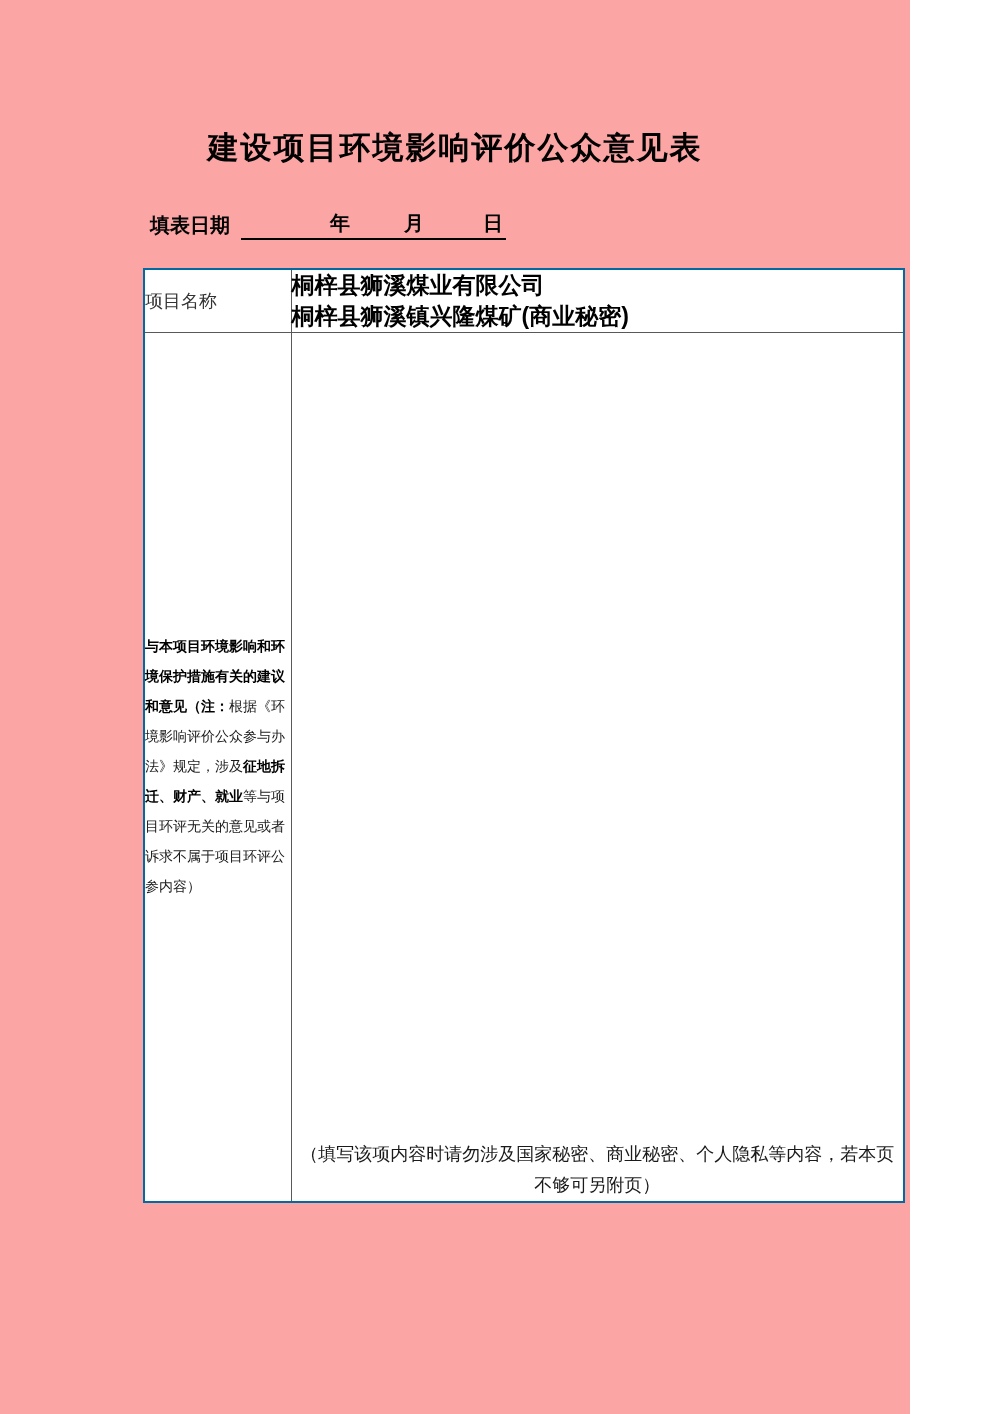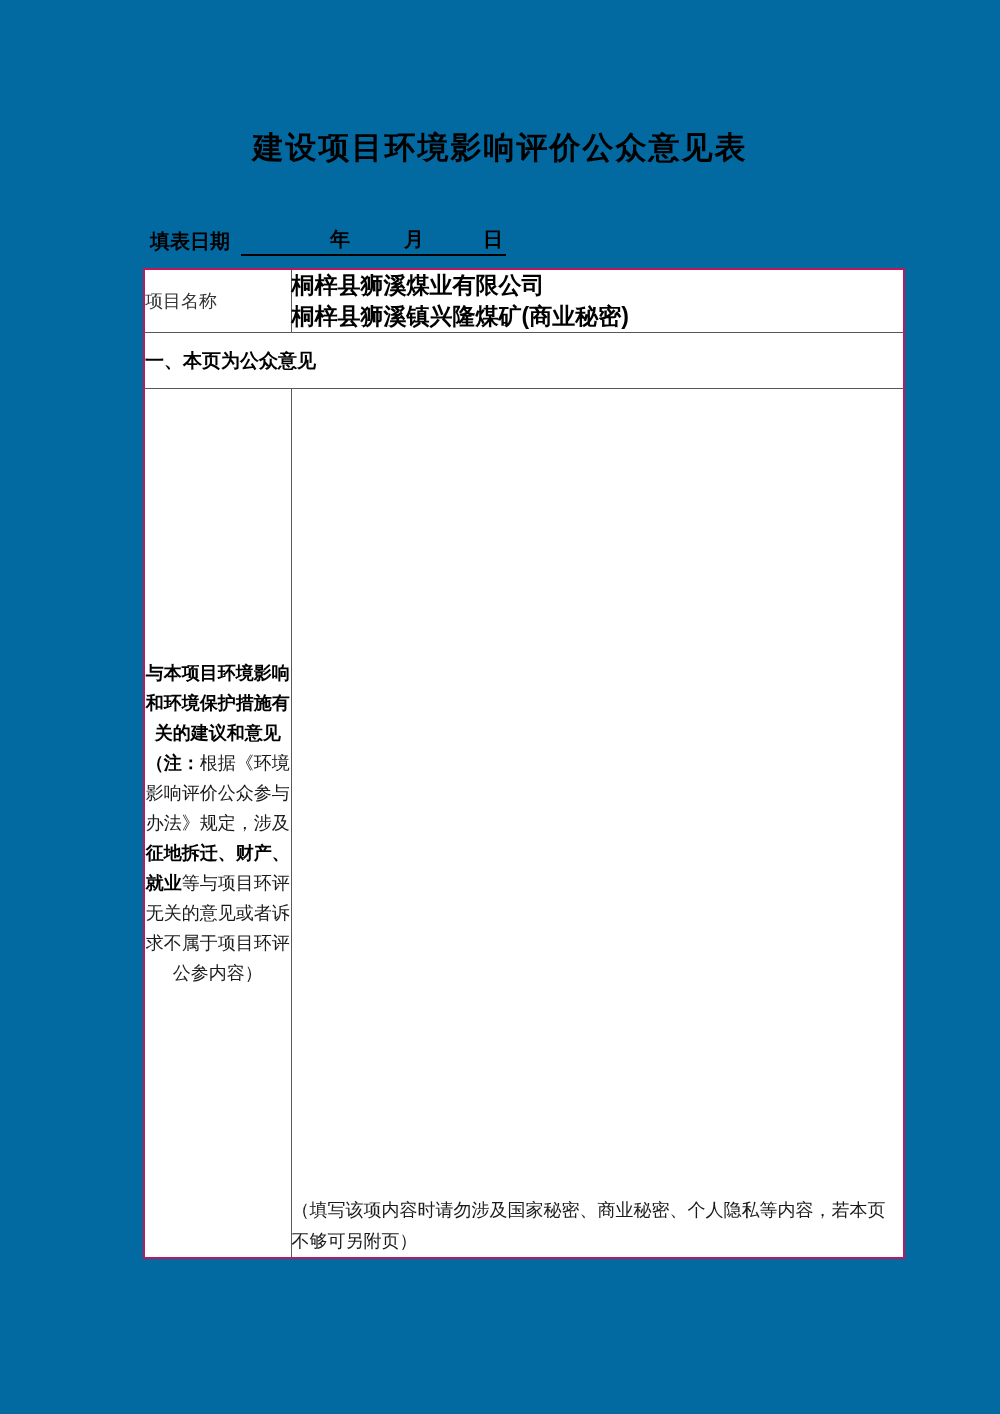--- a/index.html
+++ b/index.html
@@ -2,42 +2,42 @@
 <html><head>
 <meta charset="utf-8">
 <style>
   html, body {
     margin: 0;
     padding: 0;
     background: #ffffff;
   }
   .page {
     position: relative;
-    width: 1000px;
+    width: 910px;
     height: 1414px;
-    background: #0369a1;
+    background: #fca5a5;
     color: #000000;
     font-family: "Liberation Serif", "DejaVu Serif", serif;
     overflow: hidden;
   }
   .doc-title {
     margin: 0;
     padding-top: 126px;
     text-align: center;
     font-family: "Liberation Sans", "DejaVu Sans", sans-serif;
     font-weight: bold;
     font-size: 31px;
     letter-spacing: 2px;
     line-height: 44px;
     color: #000000;
   }
   .date-line {
     position: absolute;
     left: 150px;
-    top: 224px;
+    top: 208px;
     font-family: "Liberation Sans", "DejaVu Sans", sans-serif;
     font-weight: bold;
     font-size: 20px;
     line-height: 30px;
     white-space: nowrap;
   }
   .date-label { display: inline-block; }
   .date-blank {
     display: inline-block;
     position: relative;
@@ -52,21 +52,21 @@
   .u-month { left: 163px; }
   .u-day   { left: 242px; }
 
   .form-table {
     position: absolute;
     left: 143px;
     top: 268px;
     width: 762px;
     border-collapse: collapse;
     table-layout: fixed;
-    border: 2px solid #be185d;
+    border: 2px solid #0369a1;
   }
   .form-table td {
     border: 1px solid #595959;
     padding: 0;
     background: #ffffff;
   }
   .col-label { width: 147px; }
 
   .cell-project-label {
     height: 60px;
@@ -89,36 +89,36 @@
     padding-left: 9px;
     font-family: "Liberation Sans", "DejaVu Sans", sans-serif;
     font-weight: bold;
     font-size: 19px;
     vertical-align: middle;
     color: #000000;
   }
   .cell-opinion-label {
     height: 868px;
     padding: 80px 7px 0 7px;
-    font-size: 18px;
+    font-size: 14px;
     line-height: 30px;
     vertical-align: middle;
     color: #1a1a1a;
-    text-align: center;
   }
   .seg-bold { font-weight: bold; color: #000000; }
   .seg-normal { font-weight: normal; }
   .cell-opinion-area {
     vertical-align: bottom;
     padding: 0 8px 8px 9px;
   }
   .opinion-note {
     font-size: 18px;
     line-height: 31px;
     color: #1a1a1a;
+    text-align: center;
   }
 </style>
 </head>
 <body>
 
 <div class="page">
 
   <h1 class="doc-title">建设项目环境影响评价公众意见表</h1>
 
   <div class="date-line"><span class="date-label">填表日期</span><span class="date-blank"><span class="date-unit u-year">年</span><span class="date-unit u-month">月</span><span class="date-unit u-day">日</span></span></div>
@@ -130,23 +130,20 @@
     </colgroup>
     <tbody>
         <tr>
       <td class="cell-project-label">项目名称</td>
       <td class="cell-project-name">
         <div>桐梓县狮溪煤业有限公司</div>
         <div>桐梓县狮溪镇兴隆煤矿(商业秘密)</div>
       </td>
     </tr>
     <tr>
-      <td colspan="2" class="cell-section">一、本页为公众意见</td>
-    </tr>
-    <tr>
       <td class="cell-opinion-label"><span class="seg-bold">与本项目环境影响和环境保护措施有关的建议和意见（注：</span><span class="seg-normal">根据《环境影响评价公众参与办法》规定，涉及</span><span class="seg-bold">征地拆迁、财产、就业</span><span class="seg-normal">等与项目环评无关的意见或者诉求不属于项目环评公参内容）</span></td>
       <td class="cell-opinion-area">
         <div class="opinion-value"></div>
         <div class="opinion-note">（填写该项内容时请勿涉及国家秘密、商业秘密、个人隐私等内容，若本页不够可另附页）</div>
       </td>
     </tr>
   </tbody>
     </table>
 
 </div>

